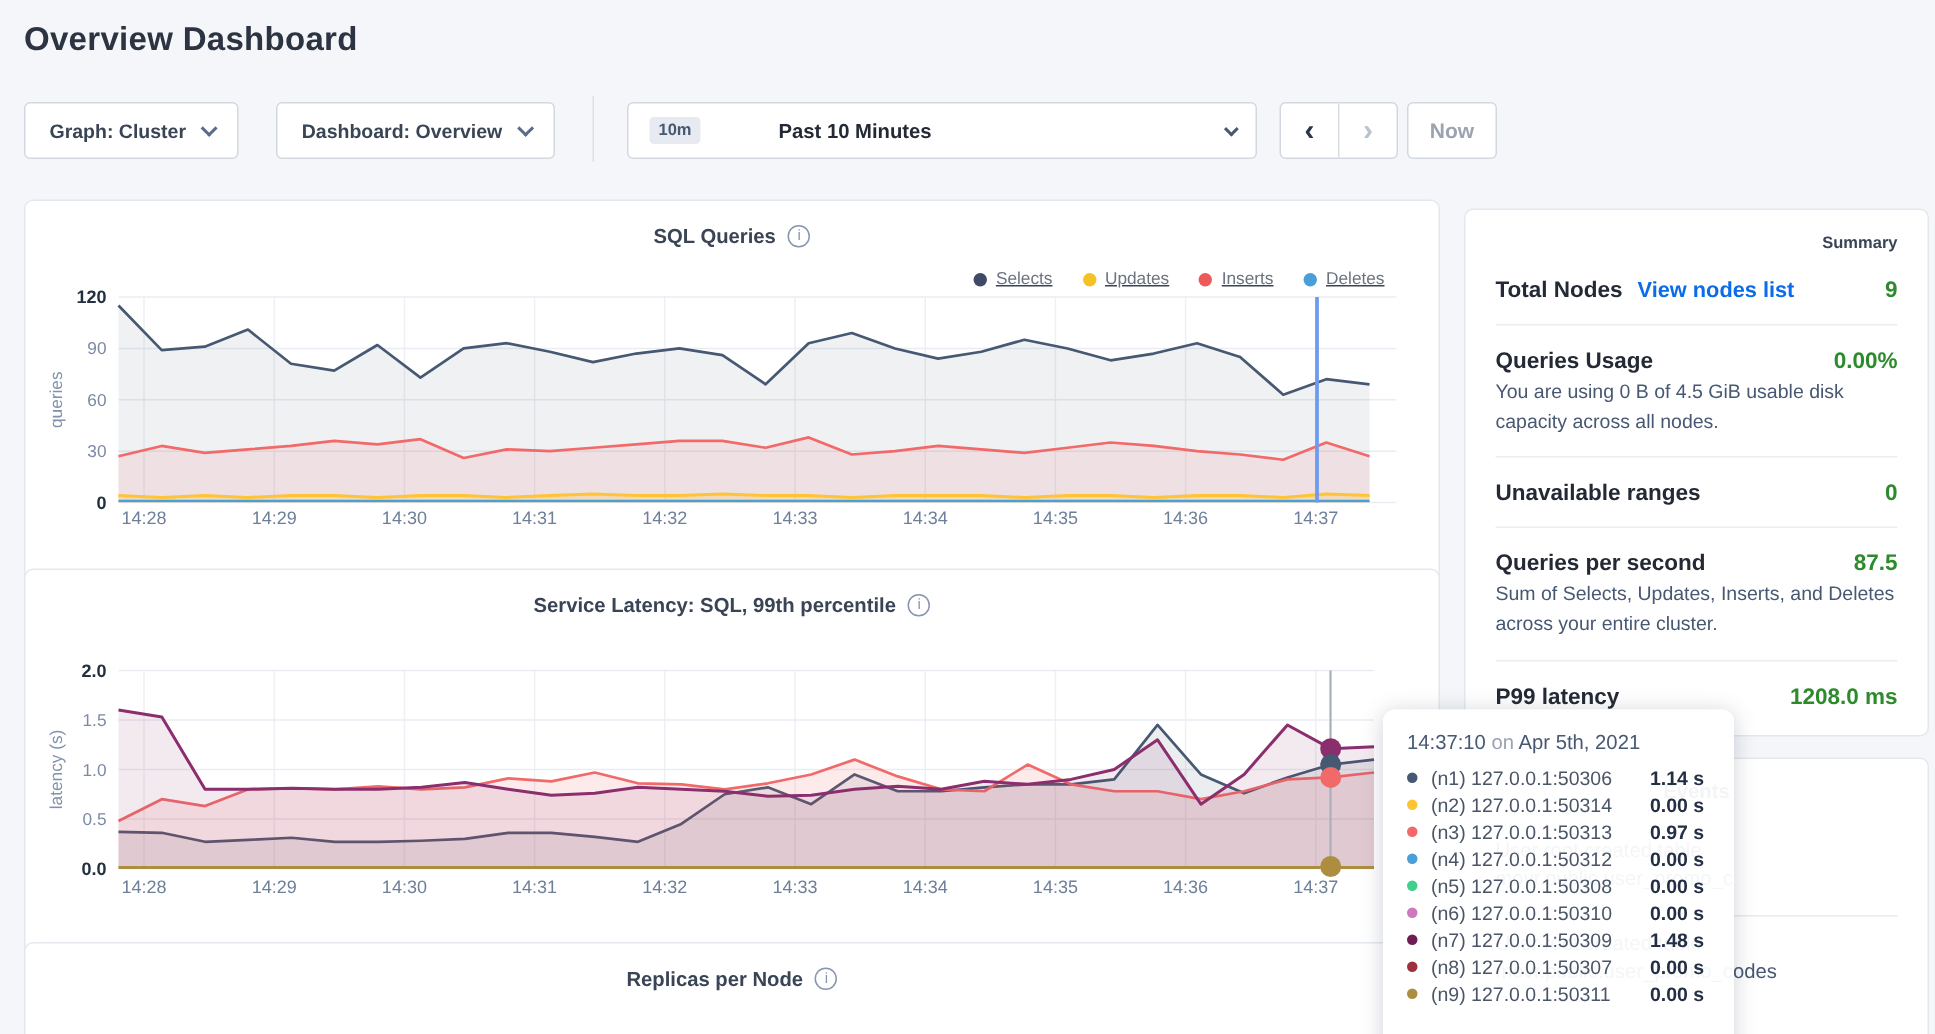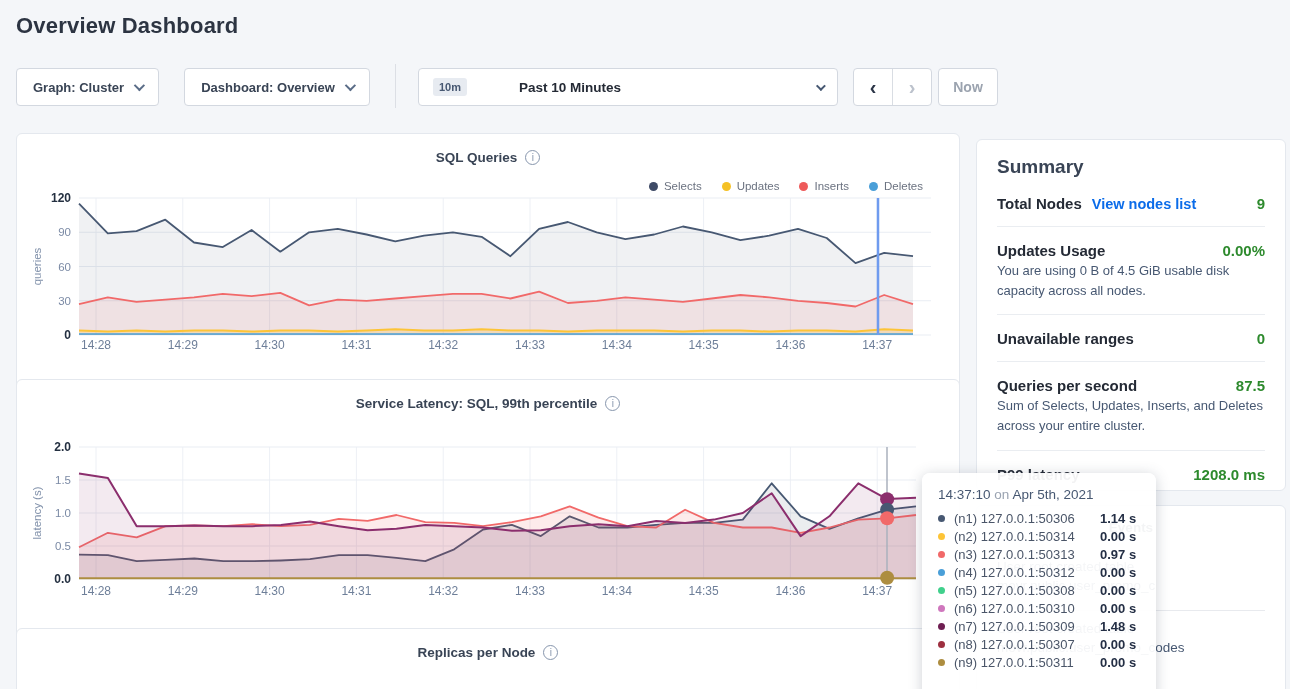--- a/index.html
+++ b/index.html
@@ -18,27 +18,27 @@
   .pager { position:absolute; left:853px; top:68px; width:79px; height:38px; background:#fff; border:1px solid #d3d8e0; border-radius:4px; display:flex; }
   .pager > div { flex:1; display:flex; align-items:center; justify-content:center; font-size:20px; font-weight:700; cursor:pointer; }
   .pager .prev { color:#2b3547; border-right:1px solid #d9dde3; }
   .pager .next { color:#bcc2cc; }
   .now-btn { position:absolute; left:938px; top:68px; width:60px; height:38px; font-size:14px; font-weight:700; color:#9ba3af; }
   
   .panel { position:absolute; background:#fff; border:1px solid #e4e8ee; border-radius:6px; }
   .chart-title-row { position:absolute; top:16px; left:0; right:0; display:flex; align-items:center; justify-content:center; gap:8px; }
   .chart-title { font-size:13.5px; font-weight:700; color:#394455; }
   .info-icon { width:15px; height:15px; border:1.3px solid #8796ad; border-radius:50%; color:#8796ad; font-size:10px; display:flex; align-items:center; justify-content:center; font-weight:400; }
-  .legend { position:absolute; top:46px; right:36px; display:flex; gap:20px; }
+  .legend { position:absolute; top:46px; right:36px; display:flex; gap:20px;text-decoration:underline; }
   .legend-item { display:flex; align-items:center; gap:6px; font-size:11.5px; color:#6b7280; }
   .legend-dot { width:9px; height:9px; border-radius:50%; }
   svg.chart { position:absolute; left:0; top:0; }
   
   .summary { left:976px; top:139px; width:310px; height:352px; padding:0 20px; }
-  .summary-title { text-align:left; font-size:19px; font-weight:700; color:#394455; padding:16px 0 2px; }
+  .summary-title { text-align:right; font-size:11px; font-weight:700; color:#394455; padding:16px 0 2px; }
   .srow { display:flex; align-items:baseline; padding:15px 0 14px; border-bottom:1px solid #eaedf1; }
   .srow:last-child { border-bottom:none; }
   .srow-label { font-size:15px; font-weight:700; color:#242a35; }
   .srow-value { margin-left:auto; font-size:15px; font-weight:700; color:#2d8a2d; }
   .srow-link { font-size:14.5px; font-weight:700; color:#0b6ce9; margin-left:10px; cursor:pointer; }
   .srow-sub { font-size:13px; color:#475872; line-height:1.55; margin:-8px 0 13px; }
   .sgroup { border-bottom:1px solid #eaedf1; }
   .sgroup .srow { border-bottom:none; padding-bottom:10px; }
   
   .events { left:976px; top:505px; width:310px; height:200px; padding:0 20px; }
@@ -212,21 +212,21 @@
 
 <div class="panel summary">
   <div class="summary-title">Summary</div>
   <div class="srow">
     <span class="srow-label">Total Nodes</span>
     <span class="srow-link">View nodes list</span>
     <span class="srow-value">9</span>
   </div>
   <div class="sgroup">
     <div class="srow">
-      <span class="srow-label">Updates Usage</span>
+      <span class="srow-label">Queries Usage</span>
       <span class="srow-value">0.00%</span>
     </div>
     <div class="srow-sub">You are using 0 B of 4.5 GiB usable disk capacity across all nodes.</div>
   </div>
   <div class="srow">
     <span class="srow-label">Unavailable ranges</span>
     <span class="srow-value">0</span>
   </div>
   <div class="sgroup">
     <div class="srow">

